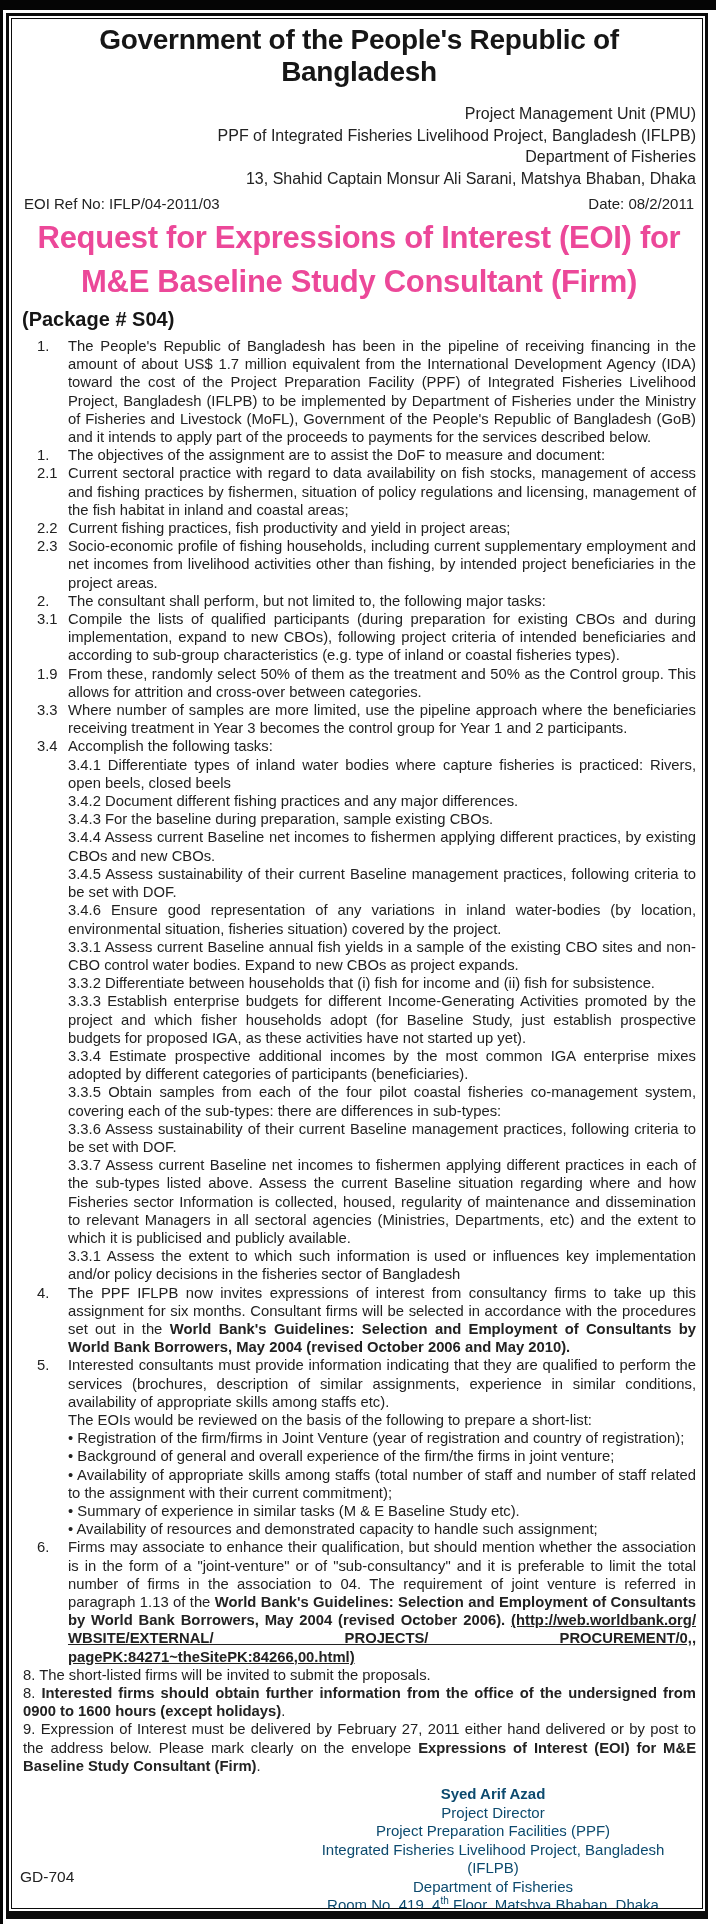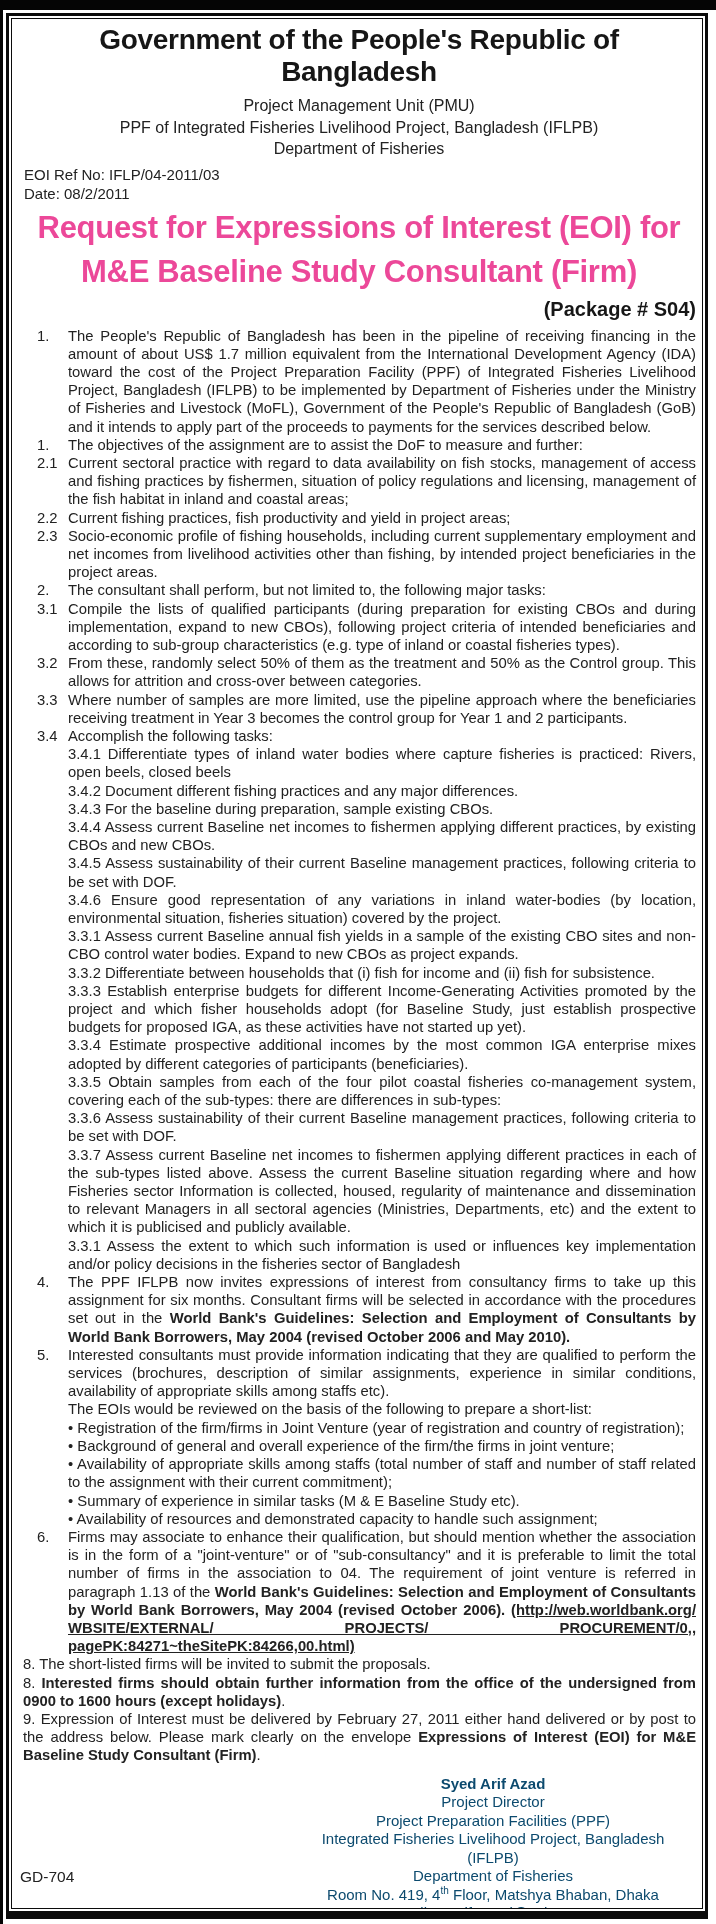--- a/index.html
+++ b/index.html
@@ -17,30 +17,30 @@
   }
   .doc-inner{
     position:absolute;top:2px;left:2px;right:2px;bottom:2px;
     border:1px solid #0b0b0b;box-sizing:border-box;
     padding:2px 6px 0 10px;overflow:hidden;
   }
   .h1{
     text-align:center;font-weight:bold;font-size:28px;line-height:32px;
     margin-top:3px;letter-spacing:-0.3px;color:#161616;
   }
-  .subtitles{text-align:center;font-size:16px;line-height:21.5px;margin-top:7px;color:#222;}
+  .subtitles{text-align:right;font-size:16px;line-height:21.5px;margin-top:15px;color:#222;}
   .ref-row{
     display:flex;justify-content:space-between;
-    font-size:15px;line-height:19px;margin-top:5px;padding:0 2px;color:#222;flex-direction:column;
+    font-size:15px;line-height:19px;margin-top:5px;padding:0 2px;color:#222;
   }
   .h2{
     text-align:center;font-weight:bold;font-size:31px;line-height:44px;
     margin-top:3px;letter-spacing:-0.3px;color:#ec4899;
   }
-  .package{text-align:right;font-weight:bold;font-size:20px;line-height:26px;margin:2px 0 5px 0;color:#161616;}
+  .package{text-align:left;font-weight:bold;font-size:20px;line-height:26px;margin:2px 0 5px 0;color:#161616;}
   .body-list{font-size:14.8px;line-height:18.2px;color:#222;}
   .item{display:flex;}
   .item .num{flex:0 0 46px;box-sizing:border-box;padding-left:15px;}
   .item .txt{flex:1 1 auto;min-width:0;}
   .para{text-align:justify;}
   .flush-item{text-align:justify;padding-left:1px;}
   .b{font-weight:bold;}
   .u{text-decoration:underline;}
   a.doclink{color:inherit;text-decoration:underline;}
   .sig{
@@ -60,20 +60,21 @@
 
   <div class="doc-outer">
     <div class="doc-inner">
 
       <div class="h1">Government of the People's Republic of Bangladesh</div>
 
       <div class="subtitles">
           <div>Project Management Unit (PMU)</div>
           <div>PPF of Integrated Fisheries Livelihood Project, Bangladesh (IFLPB)</div>
           <div>Department of Fisheries</div>
+          <div>13, Shahid Captain Monsur Ali Sarani, Matshya Bhaban, Dhaka</div>
         </div>
 
       <div class="ref-row">
         <span>EOI Ref No: IFLP/04-2011/03</span>
         <span>Date: 08/2/2011</span>
       </div>
 
       <div class="h2">
         <div>Request for Expressions of Interest (EOI) for</div>
         <div>M&amp;E Baseline Study Consultant (Firm)</div>
@@ -84,21 +85,21 @@
       <div class="body-list">
           <div class="item">
             <div class="num">1.</div>
             <div class="txt">
               <div class="para"><span>The People's Republic of Bangladesh has been in the pipeline of receiving financing in the amount of about US$ 1.7 million equivalent from the International Development Agency (IDA) toward the cost of the Project Preparation Facility (PPF) of Integrated Fisheries Livelihood Project, Bangladesh (IFLPB) to be implemented by Department of Fisheries under the Ministry of Fisheries and Livestock (MoFL), Government of the People's Republic of Bangladesh (GoB) and it intends to apply part of the proceeds to payments for the services described below.</span></div>
             </div>
           </div>
           <div class="item">
             <div class="num">1.</div>
             <div class="txt">
-              <div class="para"><span>The objectives of the assignment are to assist the DoF to measure and further:</span></div>
+              <div class="para"><span>The objectives of the assignment are to assist the DoF to measure and document:</span></div>
             </div>
           </div>
           <div class="item">
             <div class="num">2.1</div>
             <div class="txt">
               <div class="para"><span>Current sectoral practice with regard to data availability on fish stocks, management of access and fishing practices by fishermen, situation of policy regulations and licensing, management of the fish habitat in inland and coastal areas;</span></div>
             </div>
           </div>
           <div class="item">
             <div class="num">2.2</div>
@@ -118,21 +119,21 @@
               <div class="para"><span>The consultant shall perform, but not limited to, the following major tasks:</span></div>
             </div>
           </div>
           <div class="item">
             <div class="num">3.1</div>
             <div class="txt">
               <div class="para"><span>Compile the lists of qualified participants (during preparation for existing CBOs and during implementation, expand to new CBOs), following project criteria of intended beneficiaries and according to sub-group characteristics (e.g. type of inland or coastal fisheries types).</span></div>
             </div>
           </div>
           <div class="item">
-            <div class="num">3.2</div>
+            <div class="num">1.9</div>
             <div class="txt">
               <div class="para"><span>From these, randomly select 50% of them as the treatment and 50% as the Control group. This allows for attrition and cross-over between categories.</span></div>
             </div>
           </div>
           <div class="item">
             <div class="num">3.3</div>
             <div class="txt">
               <div class="para"><span>Where number of samples are more limited, use the pipeline approach where the beneficiaries receiving treatment in Year 3 becomes the control group for Year 1 and 2 participants.</span></div>
             </div>
           </div>

